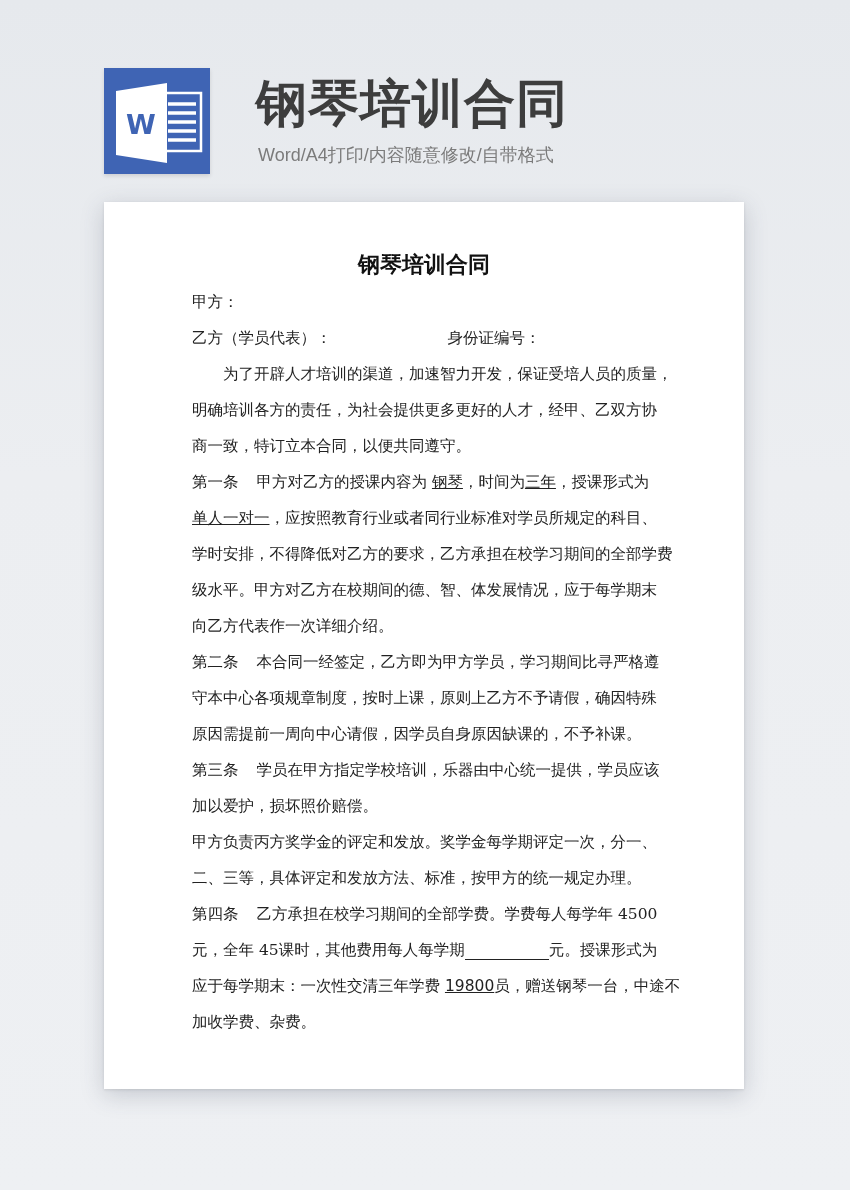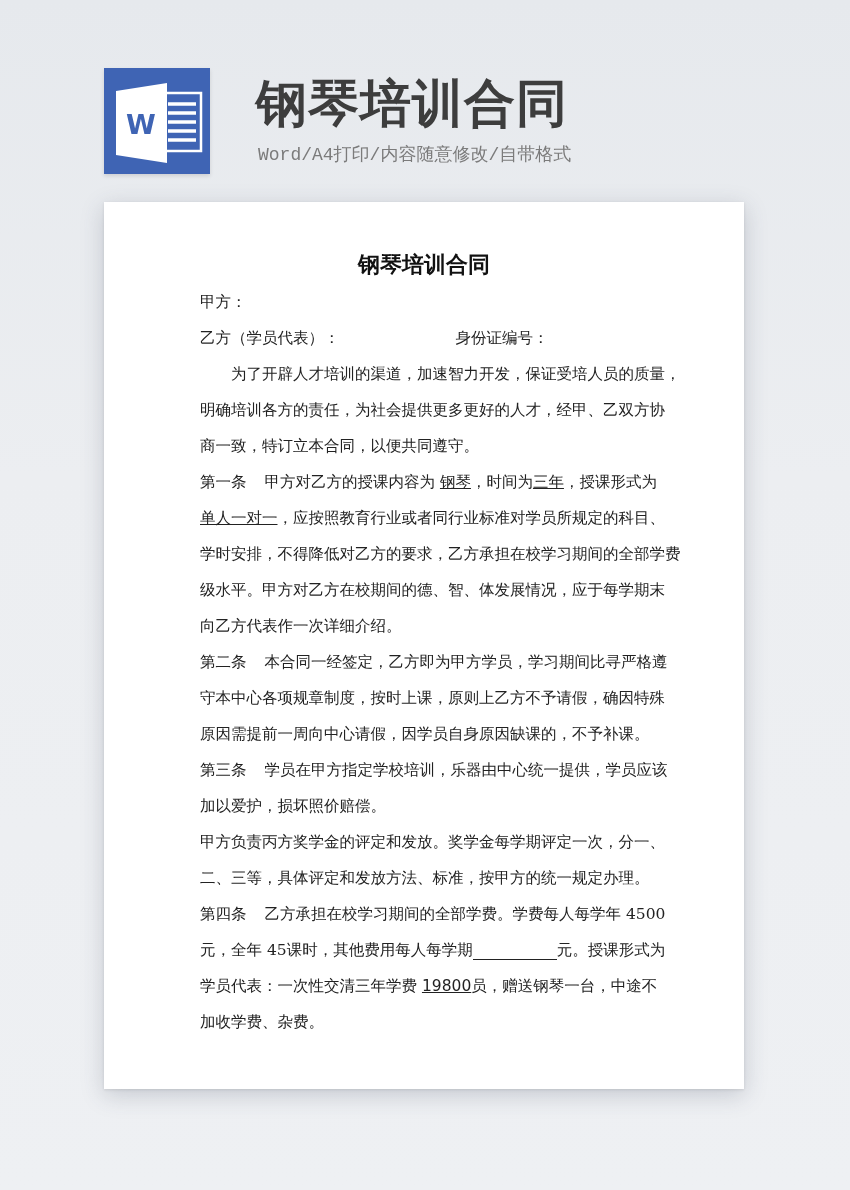--- a/index.html
+++ b/index.html
@@ -14,35 +14,35 @@
   }
   .word-icon svg { display: block; }
   .header-title {
     position: absolute; left: 256px; top: 72px;
     font-family: "DejaVu Sans", "Liberation Sans", sans-serif;
     font-weight: bold; font-size: 51px; letter-spacing: 1px;
     color: #3d3d3d; line-height: 64px; white-space: nowrap;
   }
   .header-subtitle {
     position: absolute; left: 258px; top: 143px;
-    font-family: Liberation Mono, monospace;
+    font-family: Liberation Sans, sans-serif;
     font-size: 18px; color: #7b7b7b; line-height: 24px; white-space: nowrap;
   }
   .page {
     position: absolute; left: 104px; top: 202px; width: 640px; height: 887px;
     background: #ffffff;
     box-shadow: 0 6px 22px rgba(60,70,90,0.22), 0 1px 3px rgba(0,0,0,0.10);
   }
   .doc-title {
     position: absolute; left: 0; right: 0; top: 47px; text-align: center;
     font-family: "DejaVu Sans", "Liberation Sans", sans-serif;
     font-weight: bold; font-size: 22px; color: #111; line-height: 32px;
   }
   .body-text {
-    position: absolute; left: 96px; top: 82px; width: 482px;
+    position: absolute; left: 88px; top: 82px; width: 482px;
     font-size: 15.5px; line-height: 36px; color: #222;
     text-align: justify;
   }
   .line { display: block; white-space: nowrap; height: 36px; }
   .indent { padding-left: 31px; }
   .b-u { font-weight: normal; text-decoration: underline; font-family: "DejaVu Sans", "Liberation Sans", sans-serif; }
   .u { }
   .gap { display: inline-block; }
   .blank { display: inline-block; width: 84px; border-bottom: 1px solid #222; height: 22px; vertical-align: -5px; }
 </style>
@@ -107,17 +107,17 @@
     <span class="line">甲方负责丙方奖学金的评定和发放。奖学金每学期评定一次，分一、</span>
     <span class="line">二、三等，具体评定和发放方法、标准，按甲方的统一规定办理。</span>
 
     <span class="line">
       <span>第四条</span><span class="gap" style="width:18px"></span><span>乙方承担在校学习期间的全部学费。学费每人每学年 </span><span class="u">4500</span>
     </span>
     <span class="line">
       <span>元，全年 </span><span class="u">45</span><span>课时，其他费用每人每学期</span><span class="blank"></span><span>元。授课形式为</span>
     </span>
     <span class="line">
-      <span>学员代表：一次性交清</span><span class="u">三</span><span>年学费 </span><span class="b-u">19800</span><span>员，赠送钢琴</span><span class="u">一</span><span>台，中途不</span>
+      <span>应于每学期末：一次性交清</span><span class="u">三</span><span>年学费 </span><span class="b-u">19800</span><span>员，赠送钢琴</span><span class="u">一</span><span>台，中途不</span>
     </span>
     <span class="line">加收学费、杂费。</span>
   </div>
 </div>
 
 </body></html>

